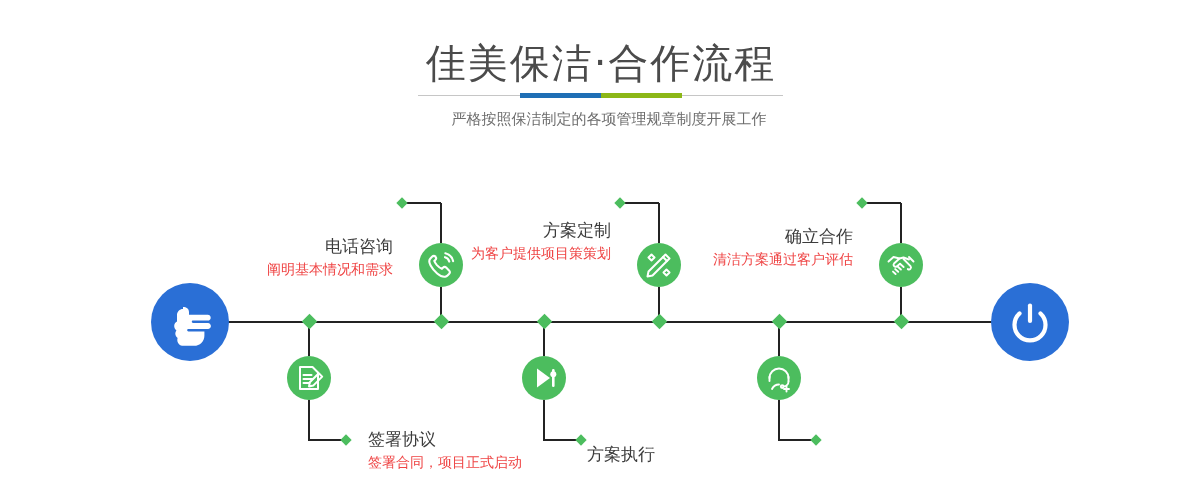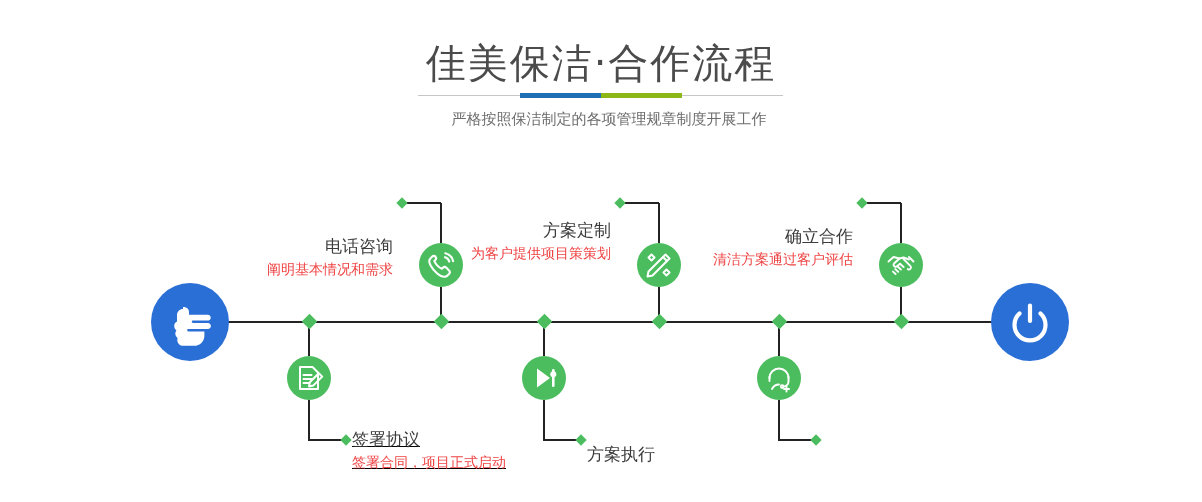--- a/index.html
+++ b/index.html
@@ -131,21 +131,21 @@
         <path d="M16.5 19h8M16.5 23h9M16.5 27h6"></path>
         <path d="M31.8 17.2l3.4 3.4-9 9-4.2.8.8-4.2z"></path>
       </g>
     </svg>
   </div>
   <div class="vline" style="left:308px; top:321px; height:35px;"></div>
   <div class="diamond" style="left:304px; top:316px;"></div>
   <div class="vline" style="left:308px; top:400px; height:40px;"></div>
   <div class="hline" style="left:308px; top:439px; width:37px;"></div>
   <div class="diamond sm" style="left:342px; top:436px;"></div>
-  <div class="lbl l" style="left:352px; top:427px; width:220px;text-decoration:underline;">
+  <div class="lbl l" style="left:368px; top:427px; width:220px;">
     <div class="t">签署协议</div>
     <div class="d">签署合同，项目正式启动</div>
   </div>
 
   <div class="node" style="left:637px; top:243px;">
     <svg viewBox="0 0 44 44">
       <g fill="none" stroke="#ffffff" stroke-width="2" stroke-linejoin="round" stroke-linecap="round">
         <path d="M28.5 11.5l4 4-17 17-5 1 1-5z"></path>
         <path d="M26 14l4 4"></path>
         <path d="M14.5 11.5l-3 3 3 3 3-3z"></path>

